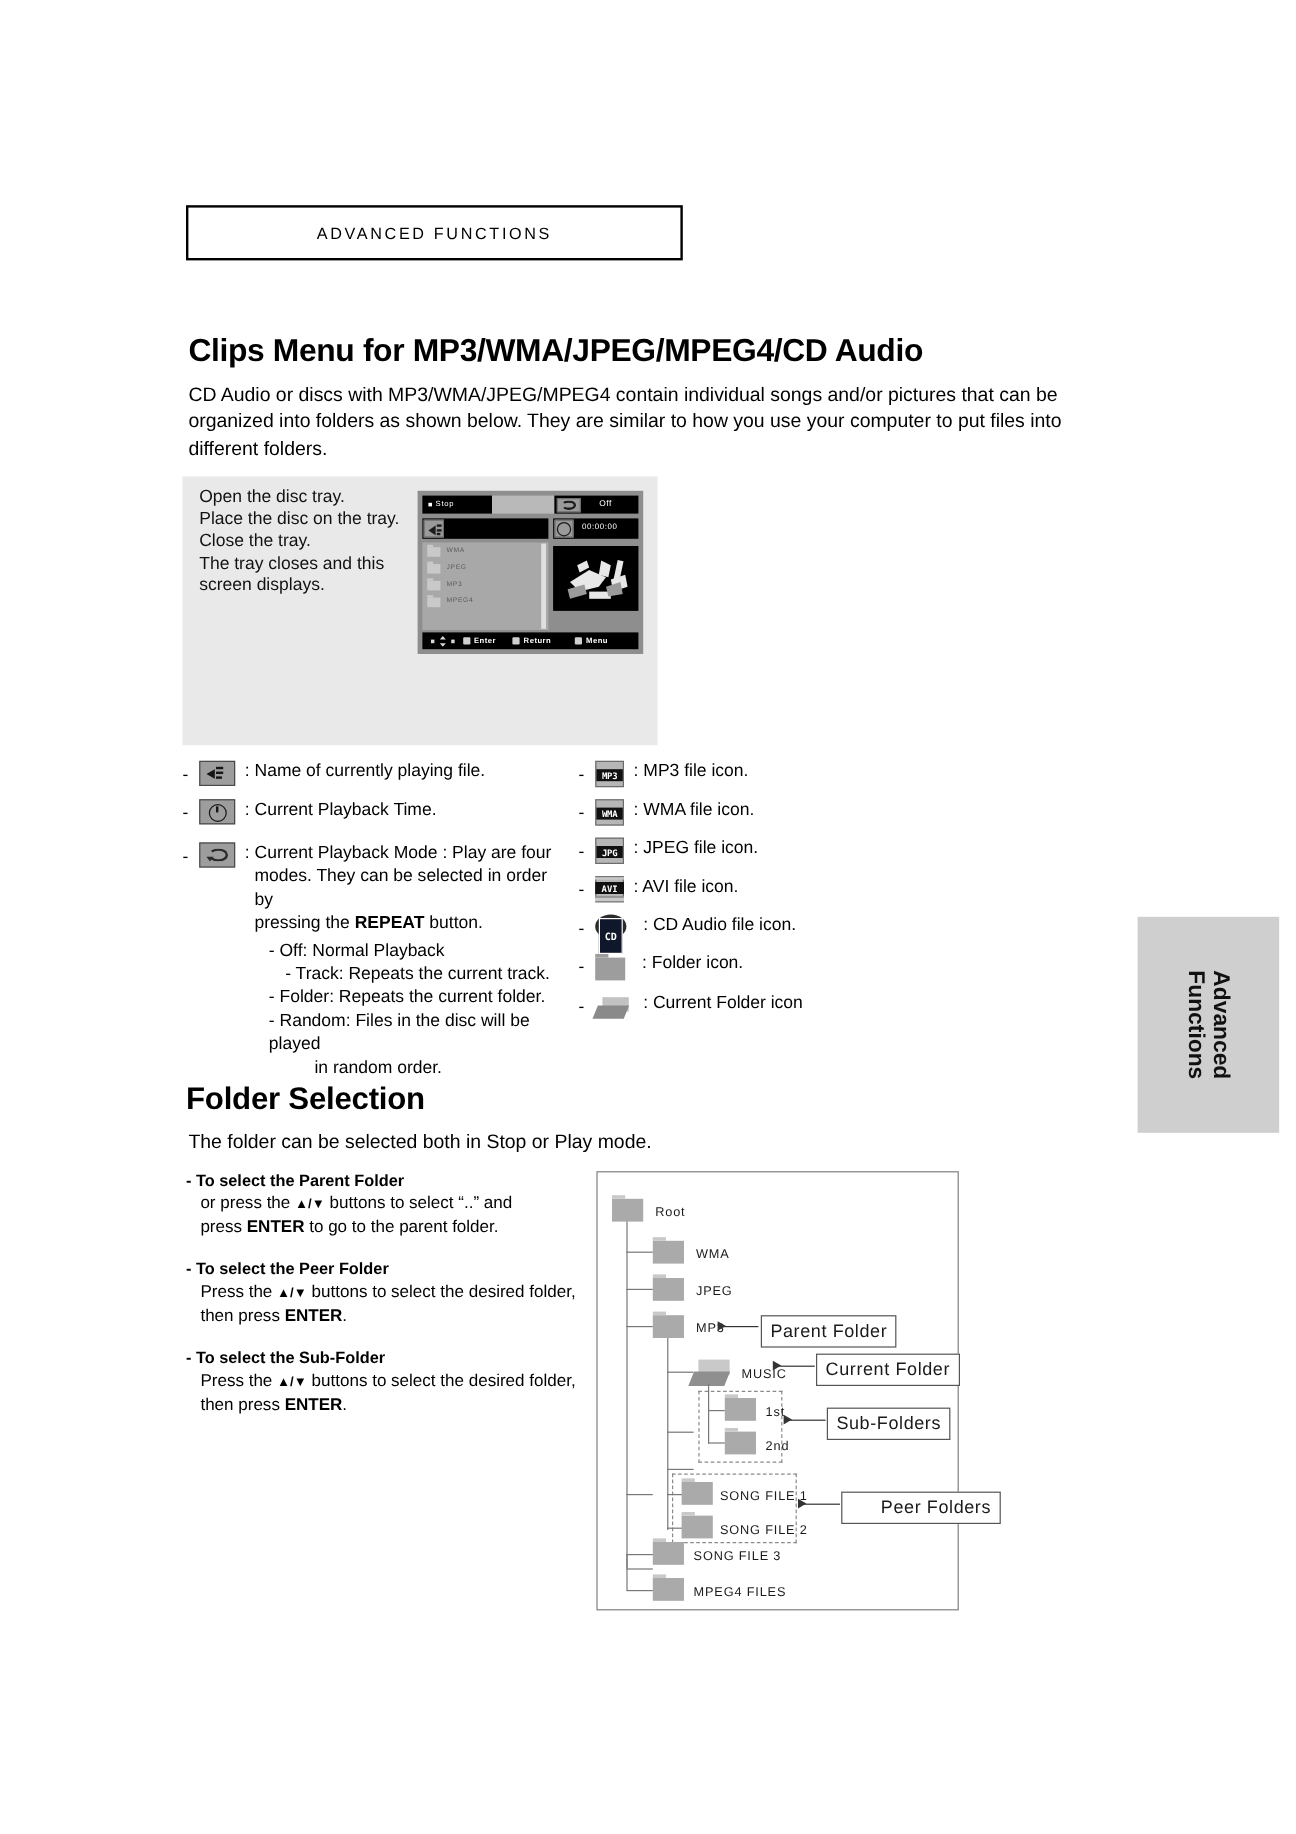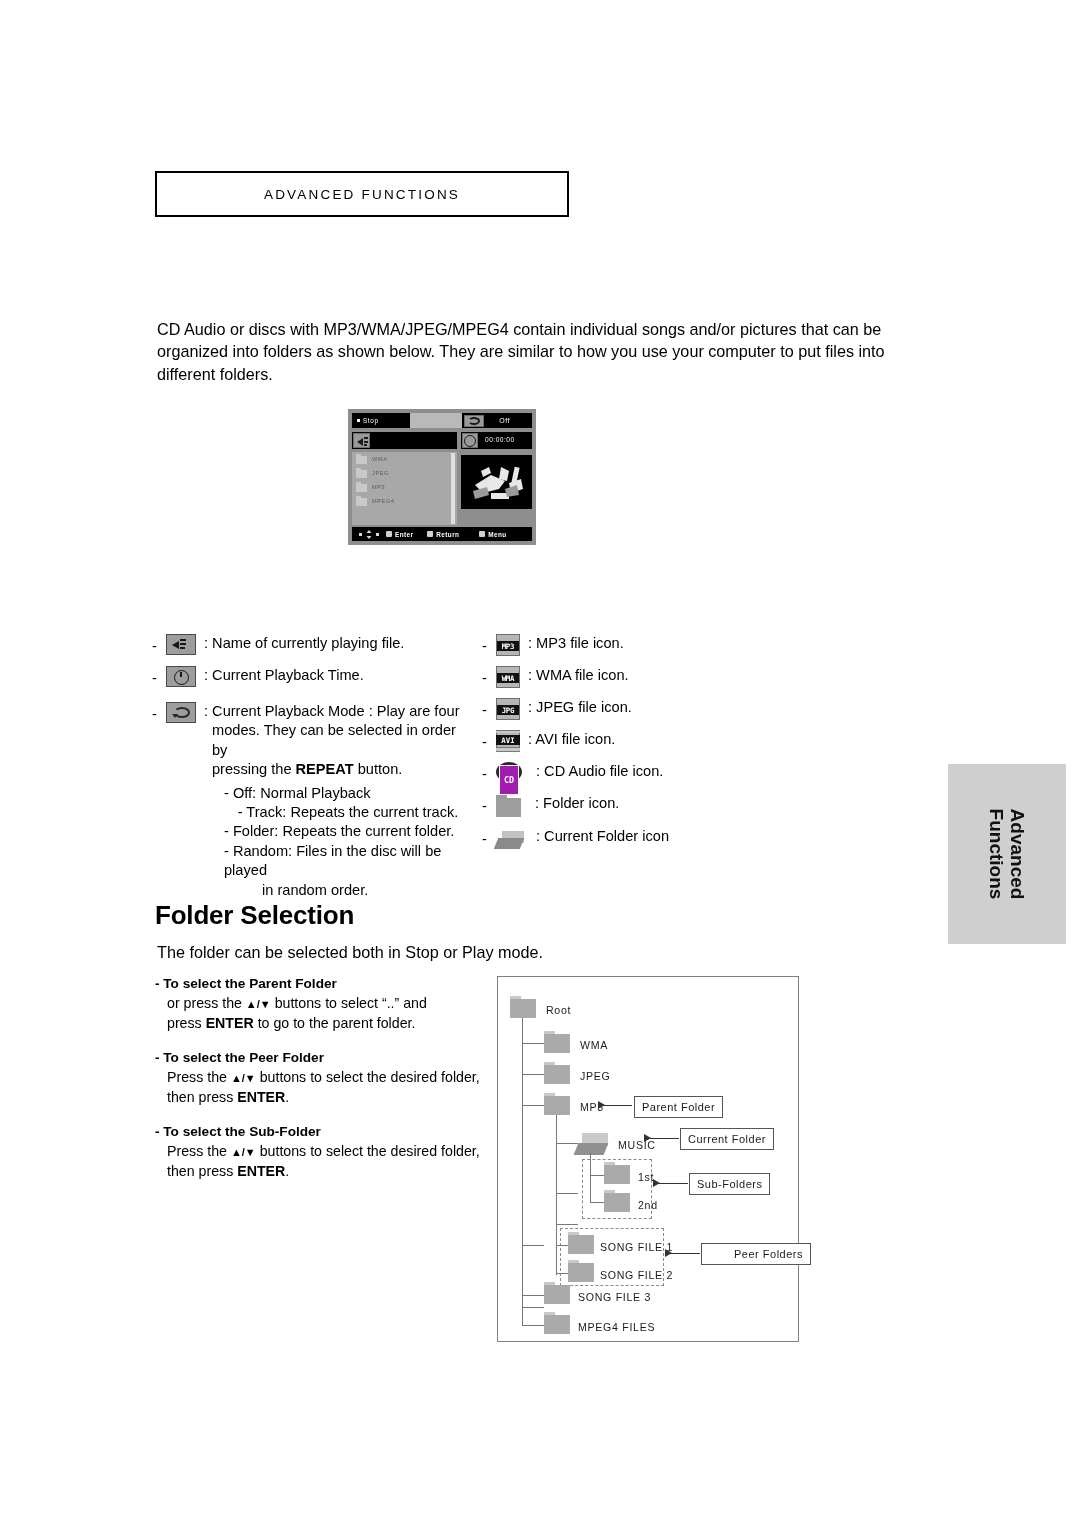--- a/index.html
+++ b/index.html
@@ -200,21 +200,21 @@
     align-items:center;justify-content:center;font-family:"DejaVu Sans Mono", monospace;
   }
   .cd-ico{
     width:26px;height:20px;position:relative;
   }
   .cd-ico .disc{
     position:absolute;left:0;top:0;width:26px;height:20px;background:#2b2b2b;
     border-radius:50%;
   }
   .cd-ico .plate{
-    position:absolute;left:3px;top:3px;width:20px;height:30px;background:#a21caf;
+    position:absolute;left:3px;top:3px;width:20px;height:30px;background:#0f172a;
     border:1.6px solid #fff;box-sizing:border-box;
     color:#fff;font-size:8.4px;font-weight:bold;
     display:flex;align-items:center;justify-content:center;
     font-family:"DejaVu Sans Mono", monospace;
   }
   .folder-ico{
     width:25px;height:19px;background:#9d9d9d;position:relative;
   }
   .folder-ico:before{
     content:"";position:absolute;left:0;top:-3px;width:11px;height:3px;background:#9d9d9d;
@@ -256,21 +256,21 @@
     content:"";position:absolute;left:0;top:-3.5px;width:11px;height:3.5px;background:#c9c9c9;
   }
   .tlabel{
     position:absolute;font-size:10.6px;letter-spacing:0.7px;color:#1a1a1a;
     white-space:nowrap;
   }
   .vline{position:absolute;width:1.4px;background:#777;}
   .hline{position:absolute;height:1.4px;background:#777;}
   .callout{
     position:absolute;border:1px solid #555;background:#fff;
-    font-size:11px;letter-spacing:0.5px;padding:4px 7px;white-space:nowrap;color:#1a1a1a;
+    font-size:15px;letter-spacing:0.5px;padding:4px 7px;white-space:nowrap;color:#1a1a1a;
   }
   .arrow-line{position:absolute;height:1.2px;background:#333;}
   .arrow-head{
     position:absolute;width:0;height:0;
     border-top:4px solid transparent;border-bottom:4px solid transparent;
     border-right:7px solid #333;
   }
   .dashbox{position:absolute;border:1.2px dashed #8a8a8a;}
   .cur-tfolder{position:absolute;width:34px;height:22px;}
   .cur-tfolder .back{position:absolute;left:6px;top:0;width:26px;height:13px;background:#c9c9c9;}
@@ -300,22 +300,32 @@
 </style>
 </head>
 <body>
 
 <div class="page">
 
   <div class="chapter-banner">
     <span>ADVANCED FUNCTIONS</span>
   </div>
 
+  <div class="h1">Clips Menu for MP3/WMA/JPEG/MPEG4/CD Audio</div>
   <div class="intro">CD Audio or discs with MP3/WMA/JPEG/MPEG4 contain individual songs and/or pictures that can be organized into folders as shown below. They are similar to how you use your computer to put files into different folders.</div>
 
+  <div class="gray-panel">
+    <div class="panel-text">
+      <div>Open the disc tray.</div>
+      <div>Place the disc on the tray.</div>
+      <div>Close the tray.</div>
+      <div>The tray closes and this</div>
+      <div>screen displays.</div>
+    </div>
+  </div>
 
   <div class="osd">
     <div class="osd-top">
       <div class="osd-stop">
         <i class="sq"></i>
         <span>Stop</span>
       </div>
       <div class="osd-mid-gap"></div>
       <div class="osd-off">
         <div class="loop-badge">

